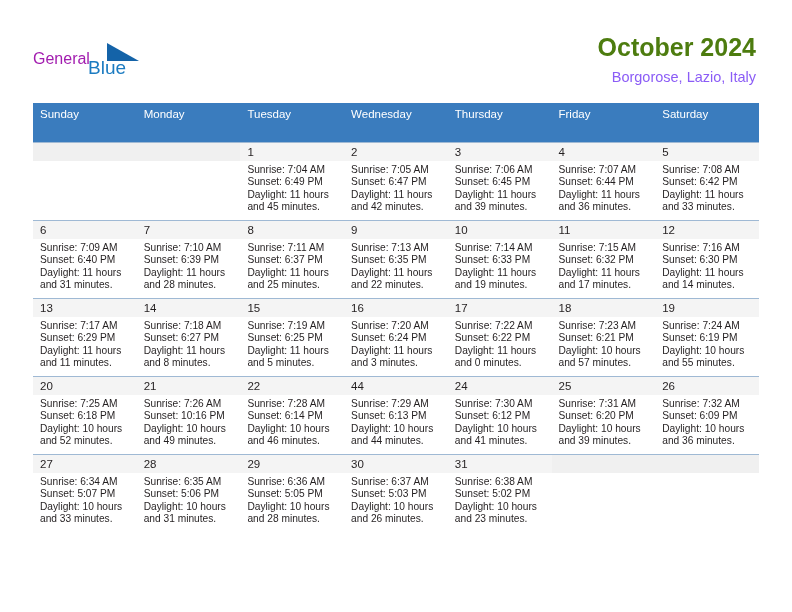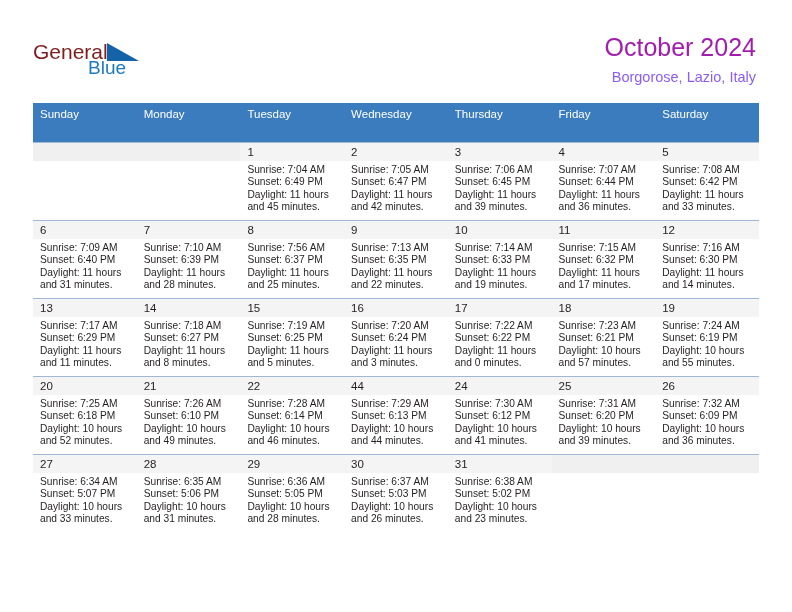--- a/index.html
+++ b/index.html
@@ -32,24 +32,24 @@
   .logo {
     position: absolute;
     left: 33px;
     top: 36px;
     width: 180px;
     height: 48px;
   }
   .logo-general {
     position: absolute;
     left: 0;
-    top: 4px;
-    font-size: 21px;
+    top: 14px;
+    font-size: 16px;
     letter-spacing: 0px;
-    color: #7f1d1d;
+    color: #a21caf;
     font-family: "Liberation Sans", sans-serif;
   }
   .logo-blue {
     position: absolute;
     left: 55px;
     top: 21px;
     font-size: 19px;
     color: #1b7bc1;
     font-family: "Liberation Sans", sans-serif;
   }
@@ -64,23 +64,24 @@
   }
 
   .title-block {
     position: absolute;
     right: 36px;
     top: 32px;
     text-align: right;
   }
   .cal-title {
     font-size: 25px;
-    color: #a21caf;
+    color: #4d7c0f;
     line-height: 30px;
     white-space: nowrap;
+    font-weight: bold;
   }
   .cal-subtitle {
     font-size: 14.5px;
     color: #8b5cf6;
     line-height: 22px;
     margin-top: 4px;
     white-space: nowrap;
   }
 
   
@@ -285,21 +286,21 @@
                 <div>Sunset: 6:39 PM</div>
                 <div>Daylight: 11 hours</div>
                 <div>and 28 minutes.</div>
               </div>
             </div>
           </td>
           <td class="cell-filled cell-plain">
             <div class="cell-inner">
               <span class="daynum">8</span>
               <div class="lines">
-                <div>Sunrise: 7:56 AM</div>
+                <div>Sunrise: 7:11 AM</div>
                 <div>Sunset: 6:37 PM</div>
                 <div>Daylight: 11 hours</div>
                 <div>and 25 minutes.</div>
               </div>
             </div>
           </td>
           <td class="cell-filled cell-plain">
             <div class="cell-inner">
               <span class="daynum">9</span>
               <div class="lines">
@@ -433,21 +434,21 @@
                 <div>Daylight: 10 hours</div>
                 <div>and 52 minutes.</div>
               </div>
             </div>
           </td>
           <td class="cell-filled cell-plain">
             <div class="cell-inner">
               <span class="daynum">21</span>
               <div class="lines">
                 <div>Sunrise: 7:26 AM</div>
-                <div>Sunset: 6:10 PM</div>
+                <div>Sunset: 10:16 PM</div>
                 <div>Daylight: 10 hours</div>
                 <div>and 49 minutes.</div>
               </div>
             </div>
           </td>
           <td class="cell-filled cell-plain">
             <div class="cell-inner">
               <span class="daynum">22</span>
               <div class="lines">
                 <div>Sunrise: 7:28 AM</div>

